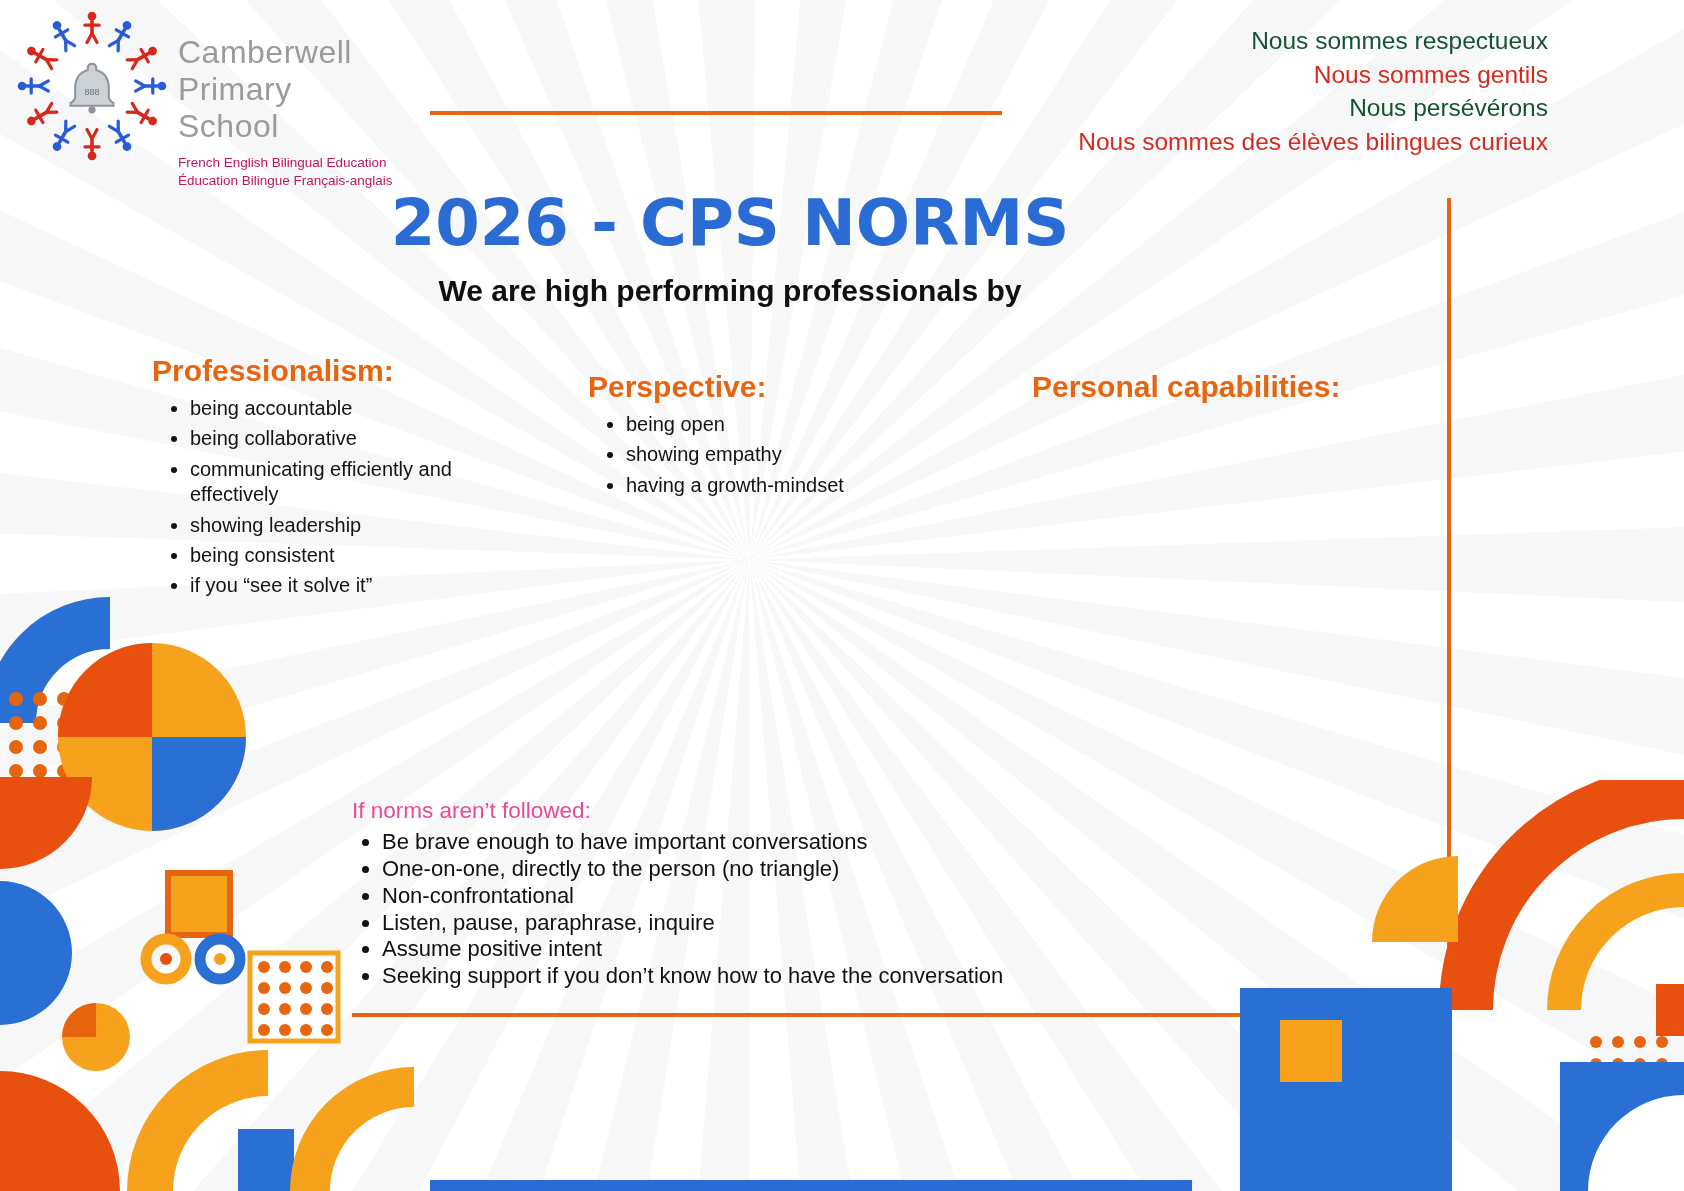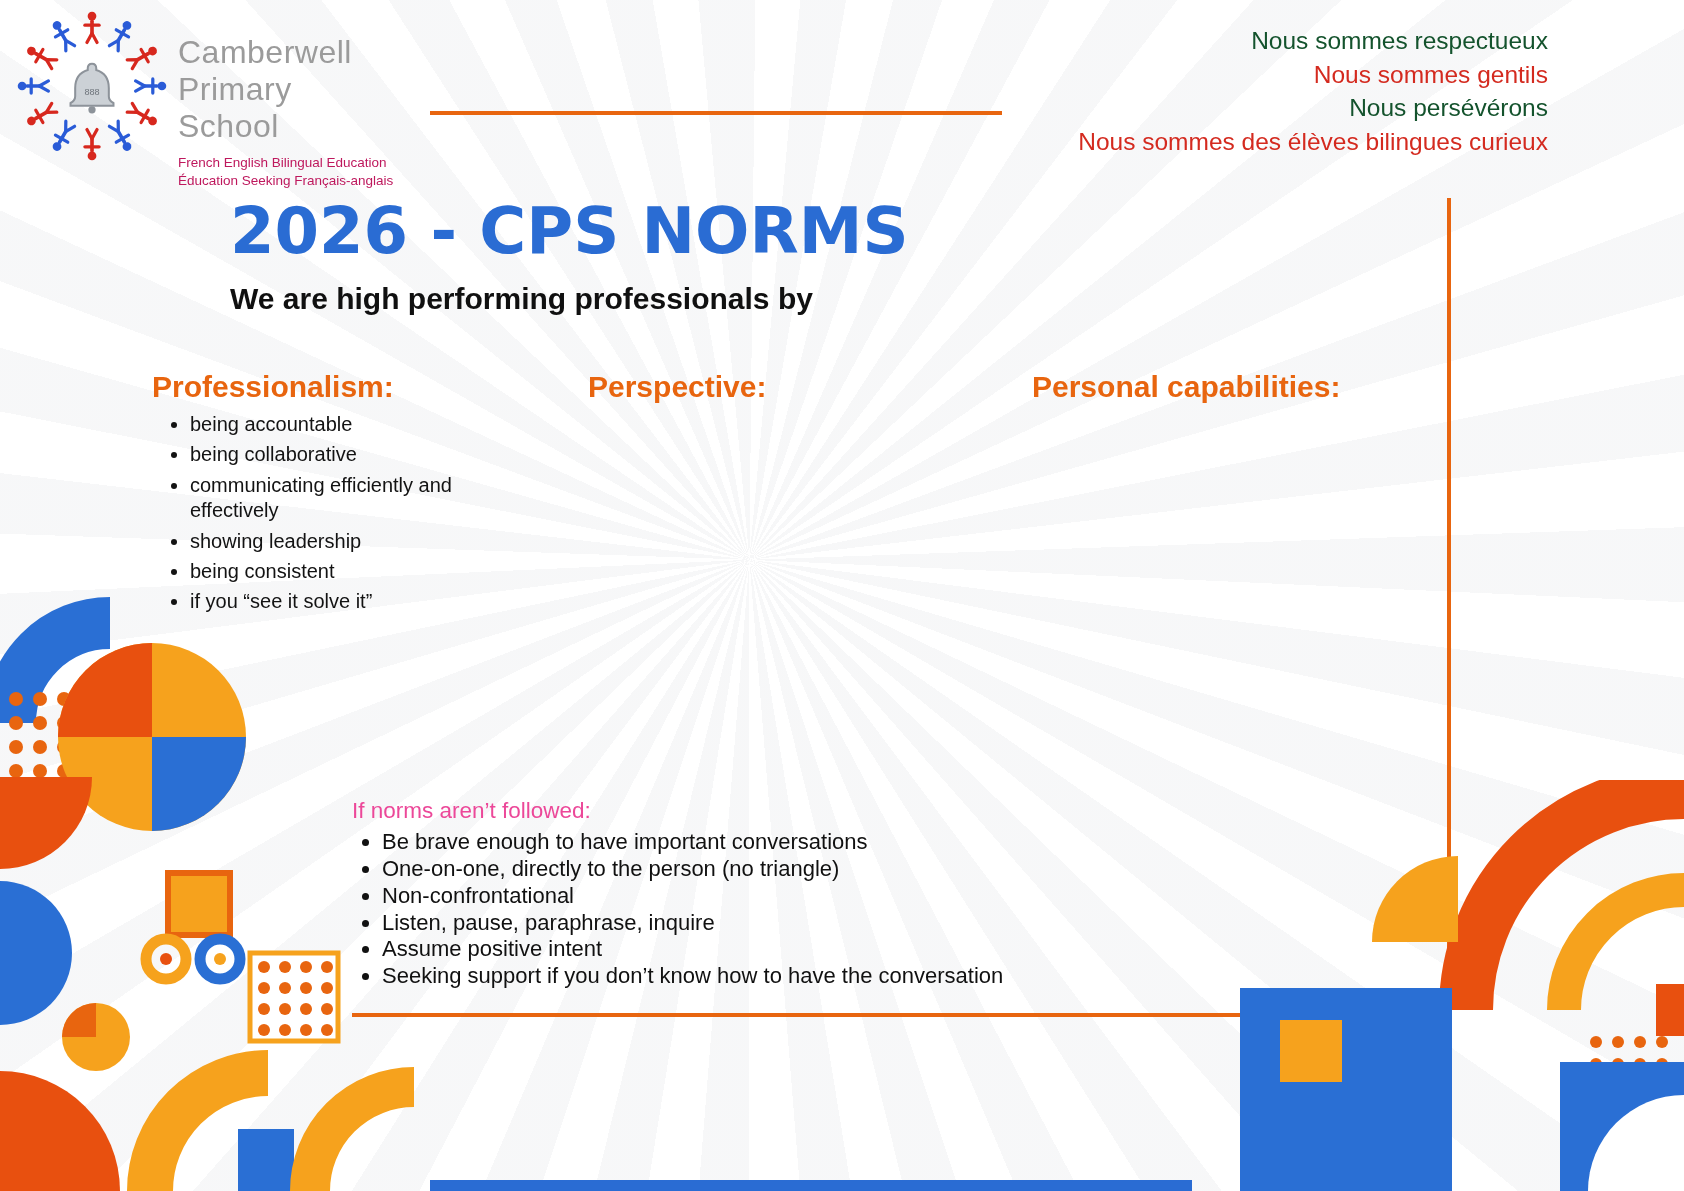--- a/index.html
+++ b/index.html
@@ -16,30 +16,30 @@
   .school-tagline div{font-size:13.5px;line-height:17.5px;color:#be185d;font-weight:400;}
   .mottos{position:absolute;right:136px;top:24px;text-align:right;z-index:3;}
   .motto{font-size:24.5px;line-height:33.5px;font-weight:500;}
   .motto-blue{color:#14532d}
   .motto-red{color:#d42a1f}
   
   .divider-top{position:absolute;left:430px;top:111px;width:572px;height:4px;background:#e8650f;z-index:1;}
   .frame-right{position:absolute;left:1447px;top:198px;width:4px;height:819px;background:#e8650f;z-index:1;}
   .frame-bottom{position:absolute;left:352px;top:1013px;width:1099px;height:4px;background:#e8650f;z-index:1;}
   
-  .title-block{position:absolute;left:230px;top:194px;width:1000px;z-index:3;}
+  .title-block{position:absolute;left:230px;top:186px;width:1000px;text-align:center;z-index:3;}
   .title{font-size:64px;font-weight:800;color:#2a6cd3;margin:0;
          font-family:"DejaVu Sans","Liberation Sans",sans-serif;}
   .subtitle{margin-top:14px;font-size:30px;font-weight:700;color:#101010;}
   
   .col{position:absolute;z-index:3;}
   .col h3{font-size:30px;font-weight:700;color:#e8650f;margin:0;}
   .col ul{margin:8px 0 0;padding-left:38px;}
   .col li{font-size:20px;line-height:1.27;color:#131313;margin-bottom:5px;}
-  .col1{left:152px;top:370px;width:385px;}
+  .col1{left:152px;top:354px;width:385px;}
   .col2{left:588px;top:370px;width:350px;}
   .col3{left:1008px;top:370px;width:345px;margin-left:24px;}
   
   .footer-norms{position:absolute;left:352px;top:798px;width:790px;z-index:3;}
   .footer-heading{font-size:22.5px;color:#ec4899;}
   .footer-norms ul{margin:6px 0 0;padding-left:30px;}
   .footer-norms li{font-size:22px;line-height:1.13;color:#111;margin-bottom:2px;}
   
   .decor{position:absolute;z-index:2;}
   .decor-bl{left:0;top:585px;width:430px;height:606px;}
@@ -83,21 +83,21 @@
   </svg>
 
   <div class="school-text">
     <div class="school-name">
       <div>Camberwell</div>
       <div>Primary</div>
       <div>School</div>
     </div>
     <div class="school-tagline">
       <div>French English Bilingual Education</div>
-      <div>Éducation Seeking Français-anglais</div>
+      <div>Éducation Bilingue Français-anglais</div>
     </div>
   </div>
 
   <div class="mottos">
     <div class="motto motto-blue">Nous sommes respectueux</div>
     <div class="motto motto-red">Nous sommes gentils</div>
     <div class="motto motto-blue">Nous persévérons</div>
     <div class="motto motto-red">Nous sommes des élèves bilingues curieux</div>
   </div>
 
@@ -117,20 +117,25 @@
       <li>being collaborative</li>
       <li>communicating efficiently and effectively</li>
       <li>showing leadership</li>
       <li>being consistent</li>
       <li>if you “see it solve it”</li>
     </ul>
   </section>
 
   <section class="col col2">
     <h3>Perspective:</h3>
+    <ul>
+      <li>being open</li>
+      <li>showing empathy</li>
+      <li>having a growth-mindset</li>
+    </ul>
   </section>
 
   <section class="col col3">
     <h3>Personal capabilities:</h3>
   </section>
 
   <div class="footer-norms">
     <div class="footer-heading">If norms aren’t followed:</div>
     <ul>
       <li>Be brave enough to have important conversations</li>

